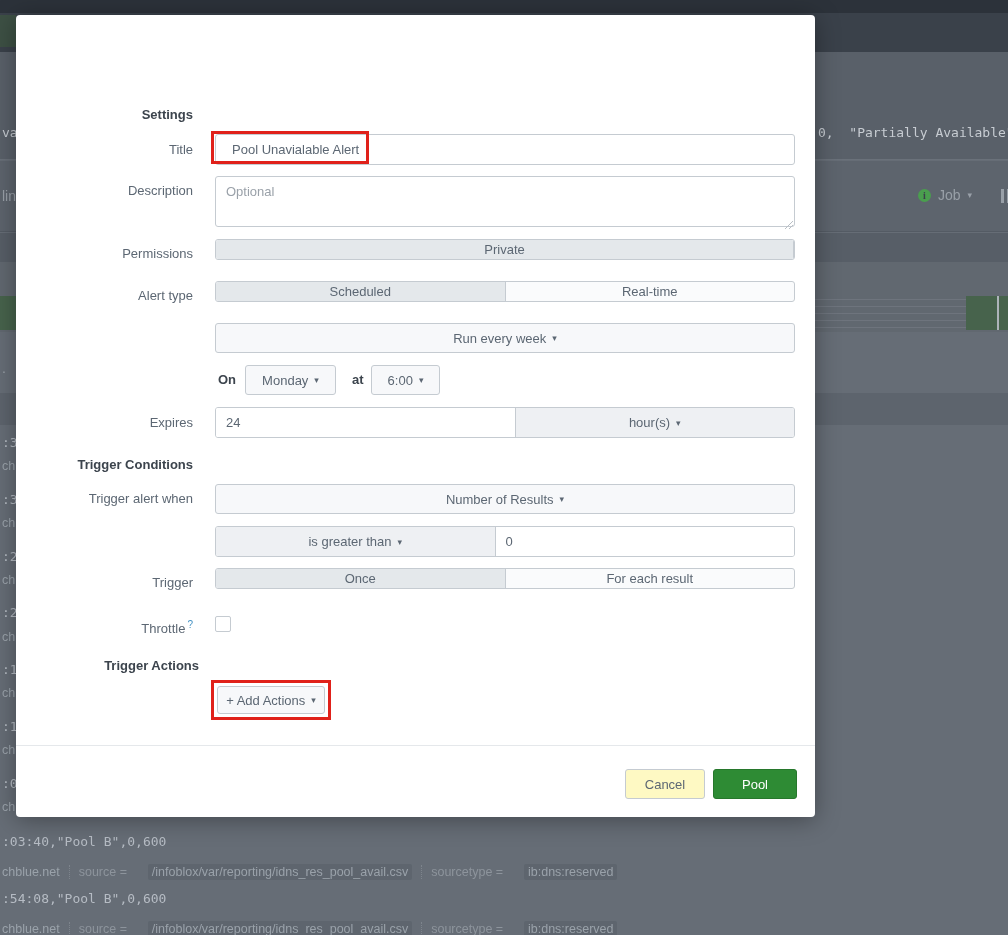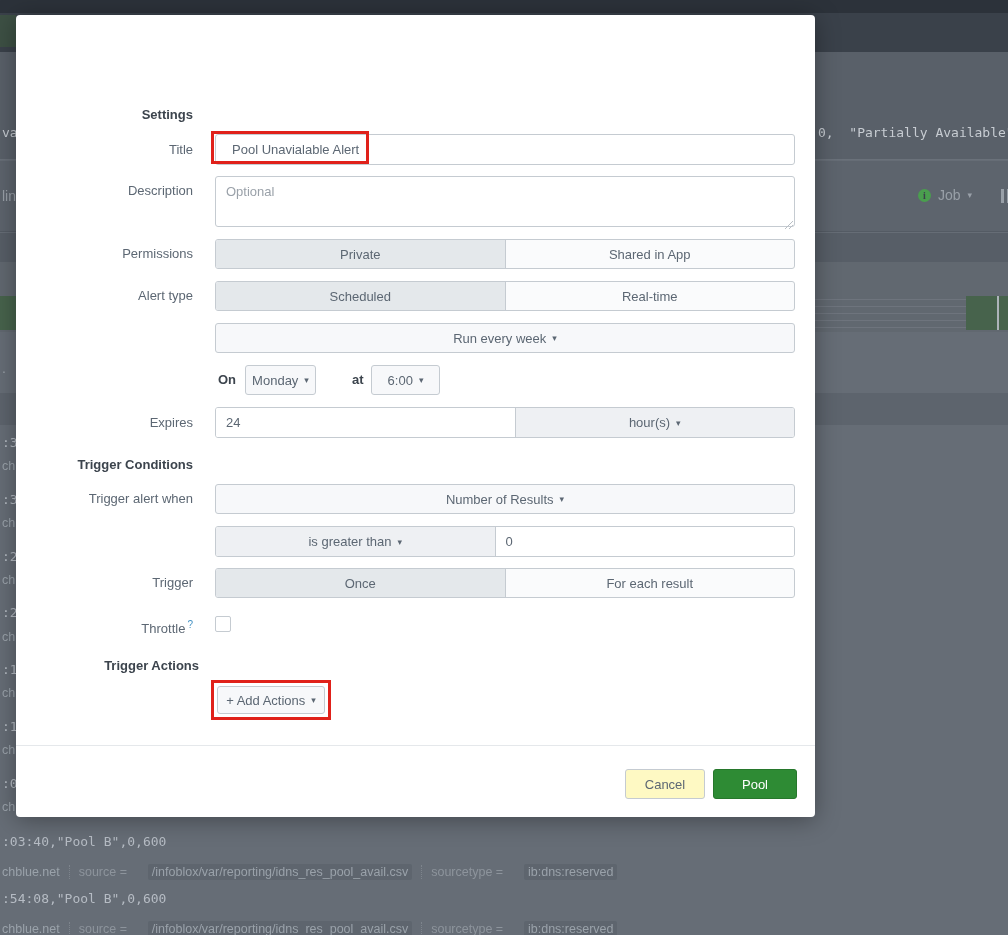--- a/index.html
+++ b/index.html
@@ -54,21 +54,21 @@
 
   .tinput { width:100%; height:31px; border:1px solid #c5cbd1; border-radius:3px; background:#fff;
             color:#5c6773; font-size:13px; padding:0 16px; font-family:"Liberation Sans", sans-serif; outline:none; }
   .tarea { width:100%; height:51px; border:1px solid #c5cbd1; border-radius:3px; background:#fff; resize:none;
            color:#5c6773; font-size:13px; padding:7px 10px; font-family:"Liberation Sans", sans-serif; outline:none; position:relative; }
   .tarea::placeholder { color:#9aa1a9; }
   .resize-grip { position:absolute; right:2px; bottom:2px; width:10px; height:10px;
                  background:repeating-linear-gradient(135deg, transparent 0 2px, #b9bfc5 2px 3px); pointer-events:none;
                  clip-path:polygon(100% 0, 100% 100%, 0 100%); }
 
-  .seg { display:flex; height:30px; border:1px solid #c5cbd1; border-radius:3px; overflow:hidden; background:#fafbfc; }
+  .seg { display:flex; height:21px; border:1px solid #c5cbd1; border-radius:3px; overflow:hidden; background:#fafbfc; }
   .seg .opt { flex:1; display:flex; align-items:center; justify-content:center; font-size:13px; color:#5c6773; cursor:pointer; }
   .seg .opt.selected { background:#e4e8eb; border-right:1px solid #c5cbd1; }
 
   .dbtn { height:30px; border:1px solid #c5cbd1; border-radius:3px; background:#f7f8fa; color:#5c6773;
           font-size:13px; display:flex; align-items:center; justify-content:center; gap:6px; cursor:pointer; }
   .caret { font-size:9px; color:#5c6773; }
 
   .split { display:flex; height:31px; border:1px solid #c5cbd1; border-radius:3px; overflow:hidden; background:#fff; }
   .split .half { flex:1; display:flex; align-items:center; font-size:13px; color:#5c6773; }
   .split .half.inp { background:#fff; padding:0 10px; }
@@ -218,36 +218,35 @@
 
     <div class="flabel" style="top:161px; line-height:30px;">Description</div>
     <div class="ctrl" style="top:161px;">
       <textarea class="tarea" placeholder="Optional" style=""></textarea>
       <div class="resize-grip"></div>
     </div>
 
     <div class="flabel" style="top:224px; line-height:30px;">Permissions</div>
     <div class="ctrl seg" style="top:224px;">
       <div class="opt selected">Private</div>
-      <div class="opt">Shared in App</div>
     </div>
 
     <div class="flabel" style="top:266px; line-height:30px;">Alert type</div>
     <div class="ctrl seg" style="top:266px;">
       <div class="opt selected">Scheduled</div>
       <div class="opt">Real-time</div>
     </div>
 
     <div class="ctrl dbtn" style="top:308px;">
       <span>Run every week</span>
       <span class="caret">▾</span>
     </div>
 
     <span class="inline-lbl" style="left:202px; top:350px;">On</span>
-    <div class="mini-btn" style="left:229px; top:350px; width:71px;">
+    <div class="mini-btn" style="left:229px; top:350px; width:91px;">
       <span>Monday</span>
       <span class="caret">▾</span>
     </div>
     <span class="inline-lbl" style="left:336px; top:350px;">at</span>
     <div class="mini-btn" style="left:355px; top:350px; width:69px;">
       <span>6:00</span>
       <span class="caret">▾</span>
     </div>
 
     <div class="flabel" style="top:392px; line-height:31px;">Expires</div>

